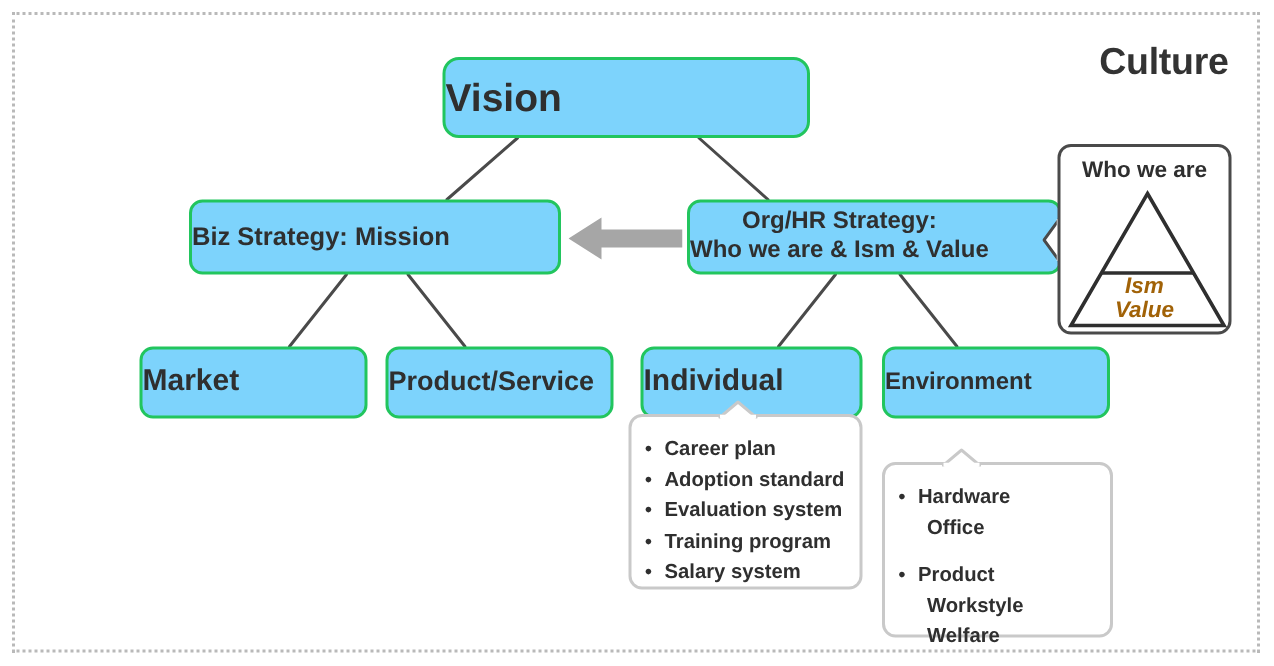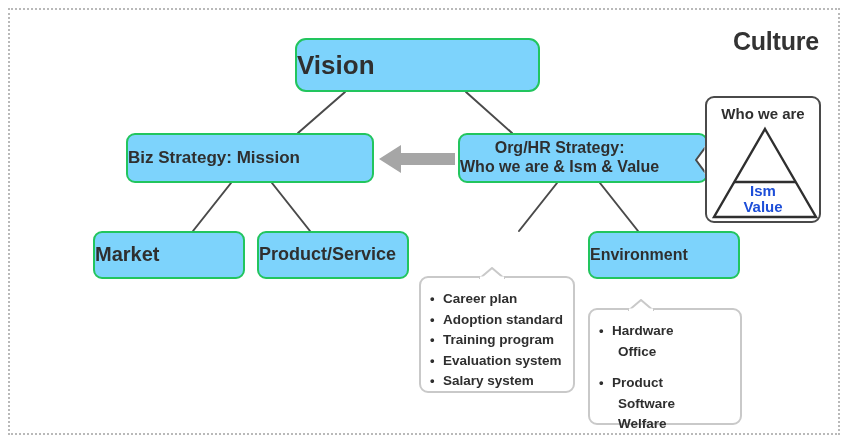--- a/index.html
+++ b/index.html
@@ -172,22 +172,23 @@
     left: 4px;
     top: 28px;
     width: 108px;
     height: 94px;
   }
   .pyramid-text {
     position: absolute;
     width: 100%;
     text-align: center;
     font-weight: bold;
-    color: #1d4ed8;
+    color: #a16207;
     font-size: 15px;
+    font-style: italic;
   }
   .pyramid-ism { top: 84px; }
   .pyramid-value { top: 100px; }
 
   
   .callout {
     position: absolute;
     box-sizing: border-box;
     background: #ffffff;
     border: 2px solid #c9c9c9;
@@ -307,20 +308,23 @@
   </svg>
 
   <div class="node node-market">
     <span>Market</span>
   </div>
 
   <div class="node node-product">
     <span>Product/Service</span>
   </div>
 
+  <div class="node node-individual">
+    <span>Individual</span>
+  </div>
 
   <div class="node node-environment">
     <span>Environment</span>
   </div>
 
   <svg class="pyramid-tail" viewBox="0 0 12 30" xmlns="http://www.w3.org/2000/svg">
     <polyline points="12,0 1,15 12,30" fill="#ffffff" stroke="#4a4a4a" stroke-width="2"></polyline>
     <line x1="11" y1="1" x2="11" y2="29" stroke="#ffffff" stroke-width="3"></line>
   </svg>
 
@@ -337,37 +341,37 @@
   </div>
 
   <div class="callout callout-individual">
     <svg class="callout-tail" viewBox="0 0 26 12" xmlns="http://www.w3.org/2000/svg">
       <polyline points="0,12 13,1 26,12" fill="#ffffff" stroke="#c9c9c9" stroke-width="2"></polyline>
       <line x1="1" y1="11" x2="25" y2="11" stroke="#ffffff" stroke-width="3"></line>
     </svg>
     <ul class="bullet-list">
       <li class="bullet-item">Career plan</li>
       <li class="bullet-item">Adoption standard</li>
+      <li class="bullet-item">Evaluation system</li>
       <li class="bullet-item">Training program</li>
-      <li class="bullet-item">Evaluation system</li>
       <li class="bullet-item">Salary system</li>
     </ul>
   </div>
 
   <div class="callout callout-environment">
     <svg class="callout-tail" viewBox="0 0 26 12" xmlns="http://www.w3.org/2000/svg">
       <polyline points="0,12 13,1 26,12" fill="#ffffff" stroke="#c9c9c9" stroke-width="2"></polyline>
       <line x1="1" y1="11" x2="25" y2="11" stroke="#ffffff" stroke-width="3"></line>
     </svg>
     <div class="bullet-list">
       <div class="bullet-group">
         <span class="bullet-head">Hardware</span>
         <span class="bullet-sub">Office</span>
       </div>
       <div class="bullet-group">
         <span class="bullet-head">Product</span>
-        <span class="bullet-sub">Software</span>
+        <span class="bullet-sub">Workstyle</span>
         <span class="bullet-sub">Welfare</span>
       </div>
     </div>
   </div>
 
 </div>
 
 </body></html>

